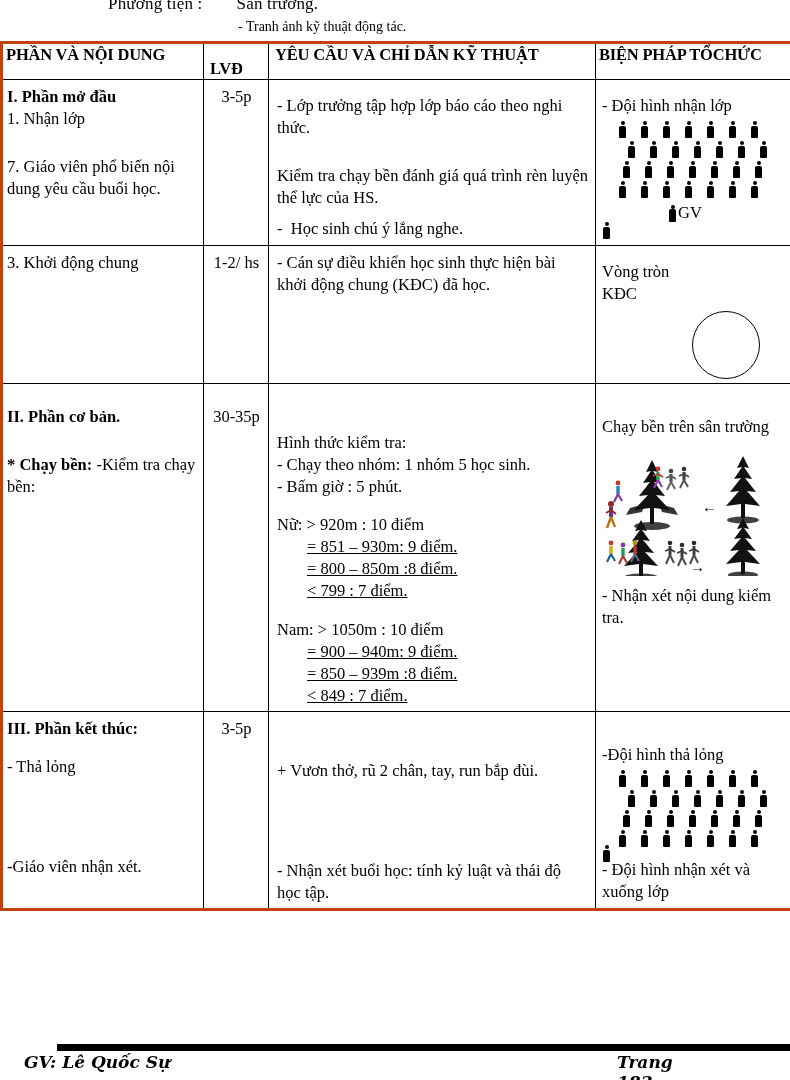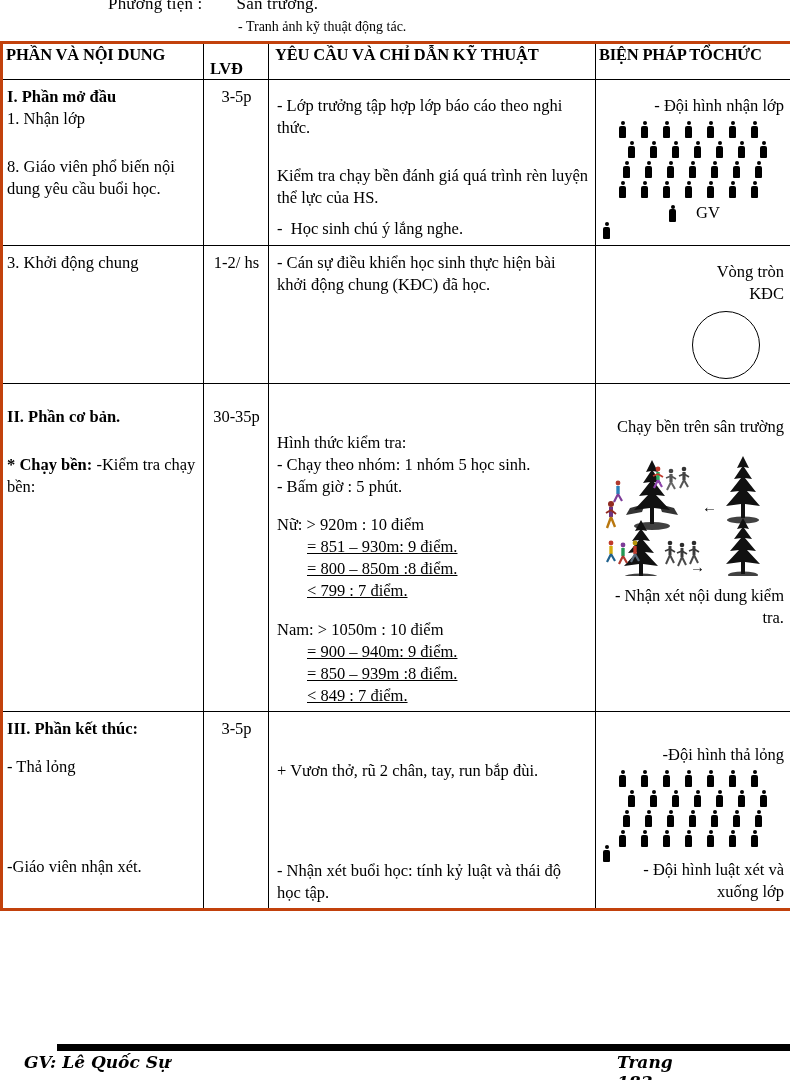--- a/index.html
+++ b/index.html
@@ -75,21 +75,21 @@
   thead th.col3 .hd { padding-left: 6px; }
   thead th.col4 .hd { padding-left: 3px; }
 
   td .cell {
     padding: 6px 6px 4px 4px;
     font-size: 16.5px;
     line-height: 1.34;
   }
   td.col2 .cell { padding-left: 7px; text-align: center; }
   td.col3 .cell { padding-left: 8px; }
-  td.col4 .cell { padding-left: 6px; text-align: right; }
+  td.col4 .cell { padding-left: 6px; }
 
   .b { font-weight: bold; }
   .sp-lg { display: block; height: 26px; }
   .sp-md { display: block; height: 16px; }
   .sp-sm { display: block; height: 9px; }
   .ln { display: block; white-space: pre-wrap; }
   .indent { padding-left: 30px; display: block; text-decoration: underline; }
 
   
   .formation { margin-top: 4px; position: relative; }
@@ -127,21 +127,21 @@
   .leader-wrap {
     position: absolute;
     left: 0;
     bottom: 2px;
   }
   .gv-row {
     margin-left: 66px;
     margin-top: 4px;
     display: flex;
     align-items: center;
-    gap: 19px;
+    gap: 1px;
     font-size: 16.5px;
   }
 
   
   .circle {
     width: 66px; height: 66px;
     border: 1.6px solid #000;
     border-radius: 50%;
     margin-left: 90px;
     margin-top: 6px;
@@ -228,21 +228,21 @@
     </tr>
   </thead>
   <tbody>
 
     <tr>
       <td class="col1">
         <div class="cell">
           <span class="ln b">I. Phần mở đầu</span>
           <span class="ln">1. Nhận lớp</span>
           <span class="sp-lg"></span>
-          <span class="ln">8. Giáo viên phổ biến nội dung yêu cầu buổi học.</span>
+          <span class="ln">7. Giáo viên phổ biến nội dung yêu cầu buổi học.</span>
         </div>
       </td>
       <td class="col2">
         <div class="cell">
             <span class="ln">3-5p</span>
           </div>
       </td>
       <td class="col3">
         <div class="cell">
           <span class="sp-sm"></span>
@@ -575,21 +575,21 @@
                   <span class="person"></span>
                   <span class="person"></span>
                   <span class="person"></span>
                   <span class="person"></span>
                   <span class="person"></span>
                   <span class="person"></span>
               </div>
             </div>
           </div>
           <span class="sp-sm"></span>
-          <span class="ln">- Đội hình luật xét và xuống lớp</span>
+          <span class="ln">- Đội hình nhận xét và xuống lớp</span>
         </div>
       </td>
     </tr>
   </tbody>
 </table>
 
 <div class="footer-rule-inner"></div>
 <div class="footer">
   <div class="footer-left">
     <span>GV:</span>

